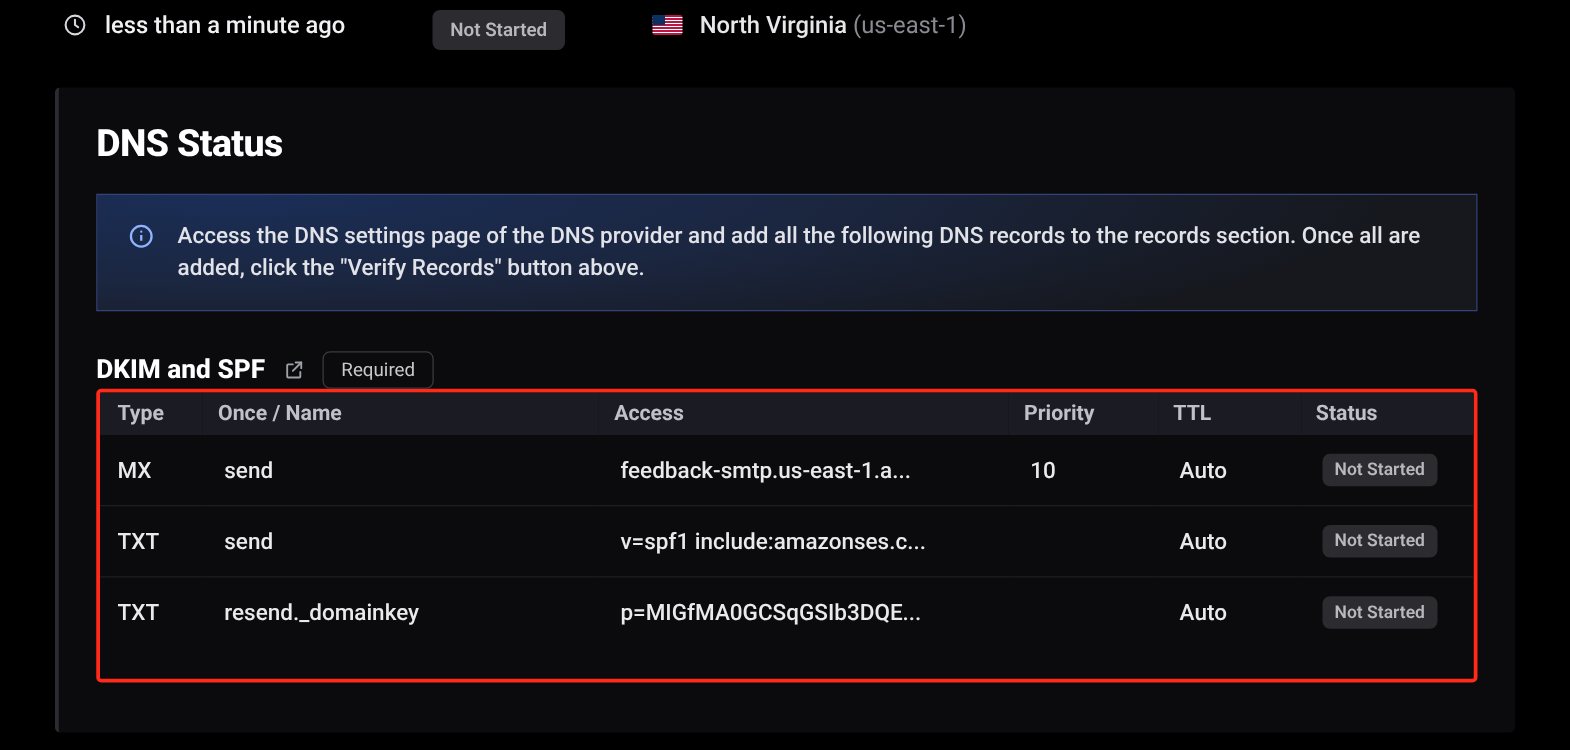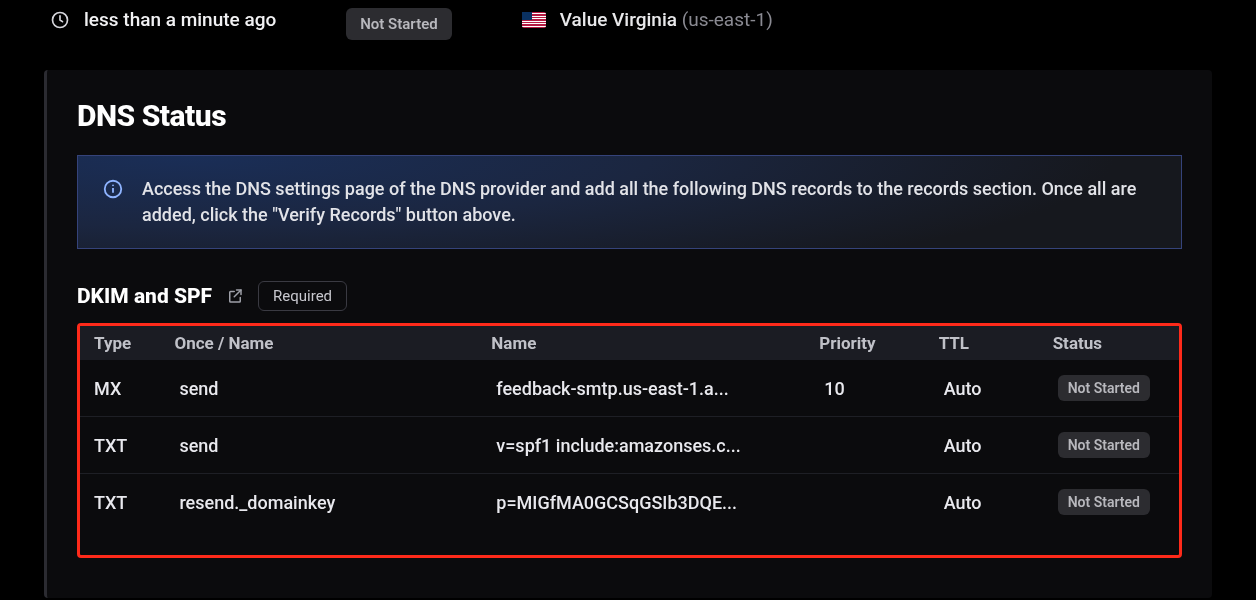--- a/index.html
+++ b/index.html
@@ -69,21 +69,20 @@
     color:#e2e3e8;
     font-weight:500;
   }
   .info-box svg { flex:0 0 auto; margin-top:2px; }
 
   .section-head {
     display:flex;
     align-items:center;
     gap:14px;
     margin-top:32px;
-    margin-bottom:12px;
   }
   .section-head h3 { font-size:21px; font-weight:800; color:#fff; }
   .ext-icon { width:18px; height:18px; color:#9ea0a8; }
   .req-pill {
     border:1px solid #3a3a42;
     color:#c8c8ce;
     font-size:15px;
     font-weight:400;
     padding:5px 14px;
     border-radius:6px;
@@ -135,21 +134,21 @@
     <svg viewBox="0 0 24 24" fill="none" stroke="#d6d6dc" stroke-width="2" stroke-linecap="round" stroke-linejoin="round">
         <circle cx="12" cy="12" r="9"></circle>
         <path d="M12 7v5l3 2"></path>
       </svg>
     <span>less than a minute ago</span>
   </div>
   <span class="badge">Not Started</span>
   <div class="meta-region">
     <span class="flag"></span>
     <span>
-      <span>Value Virginia</span>
+      <span>North Virginia</span>
       <span class="region-code">(us-east-1)</span>
     </span>
   </div>
 </div>
 
 <div class="panel">
   <h2 class="panel-title">DNS Status</h2>
 
   <div class="info-box">
     <svg width="22" height="22" viewBox="0 0 24 24" fill="none" stroke="#8fb4ff" stroke-width="2">
@@ -169,21 +168,21 @@
       </svg>
     <span class="req-pill">Required</span>
   </div>
 
   <div class="table-wrap">
     <table>
       <thead>
         <tr>
           <th class="col-type">Type</th>
           <th class="col-host">Once / Name</th>
-          <th class="col-value">Name</th>
+          <th class="col-value">Access</th>
           <th class="col-prio">Priority</th>
           <th class="col-ttl">TTL</th>
           <th class="col-status">Status</th>
         </tr>
       </thead>
       <tbody>
         <tr>
           <td class="col-type">MX</td>
           <td class="col-host">send</td>
           <td class="col-value">feedback-smtp.us-east-1.a...</td>

